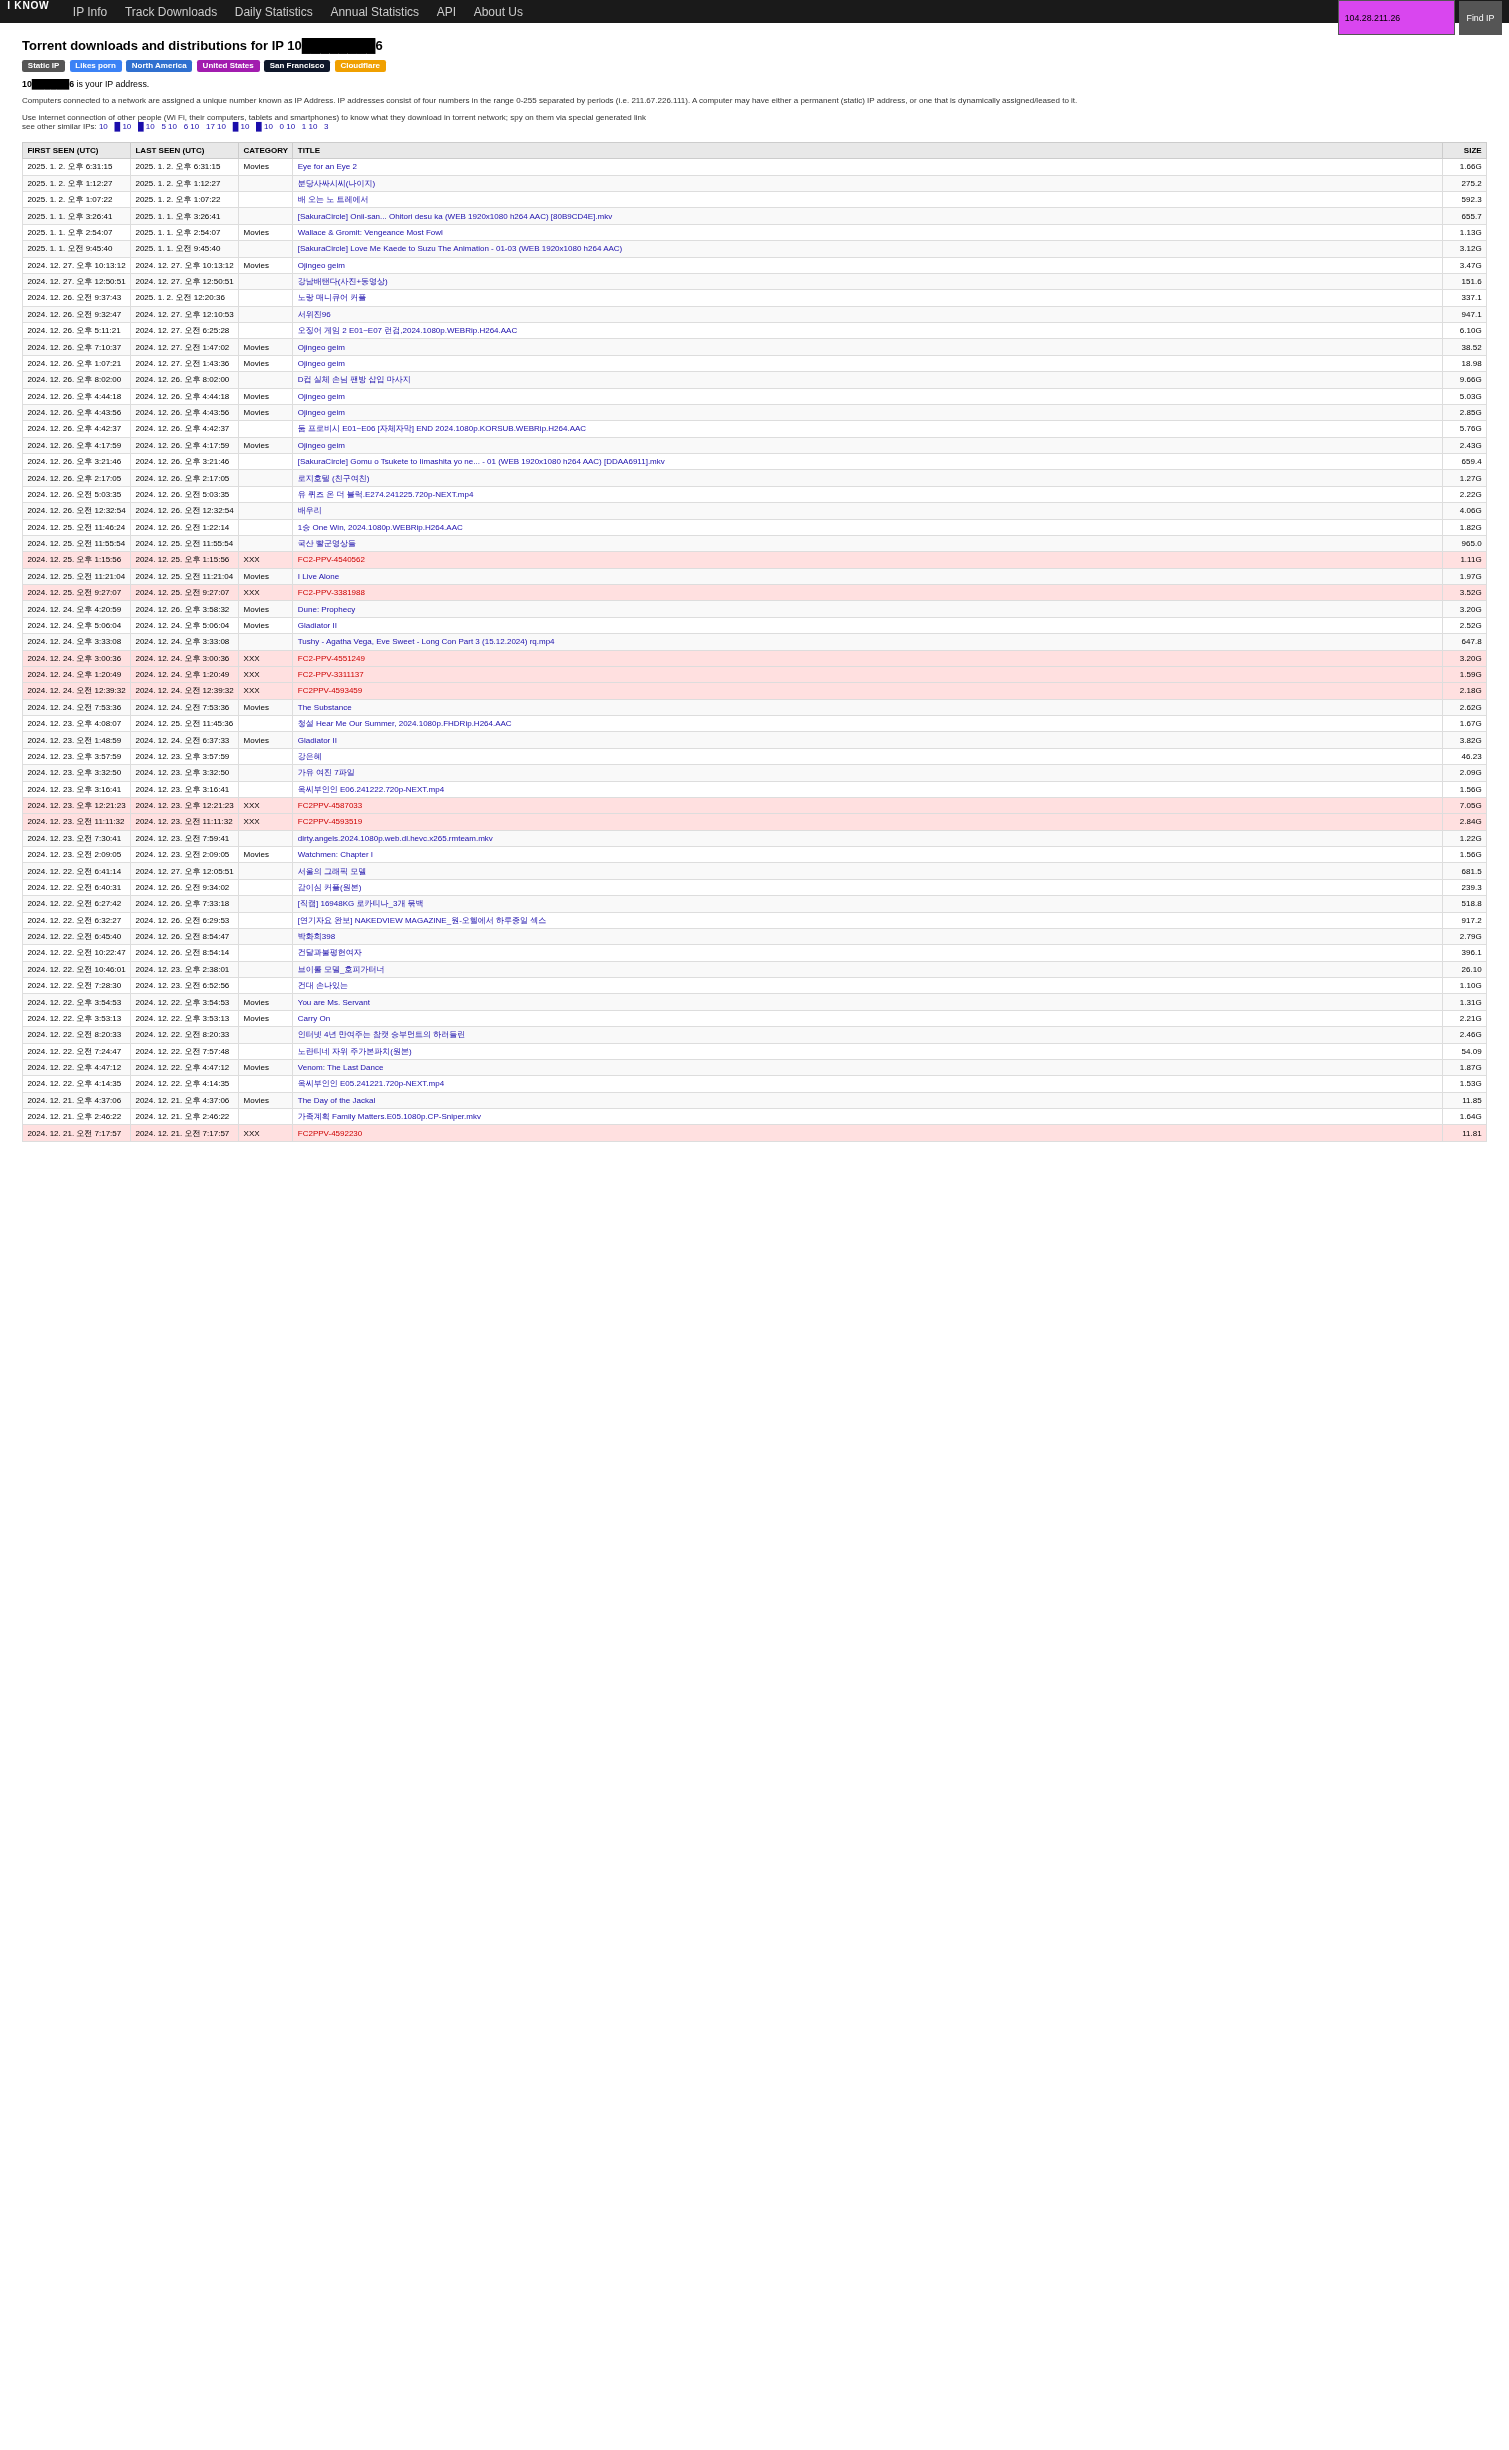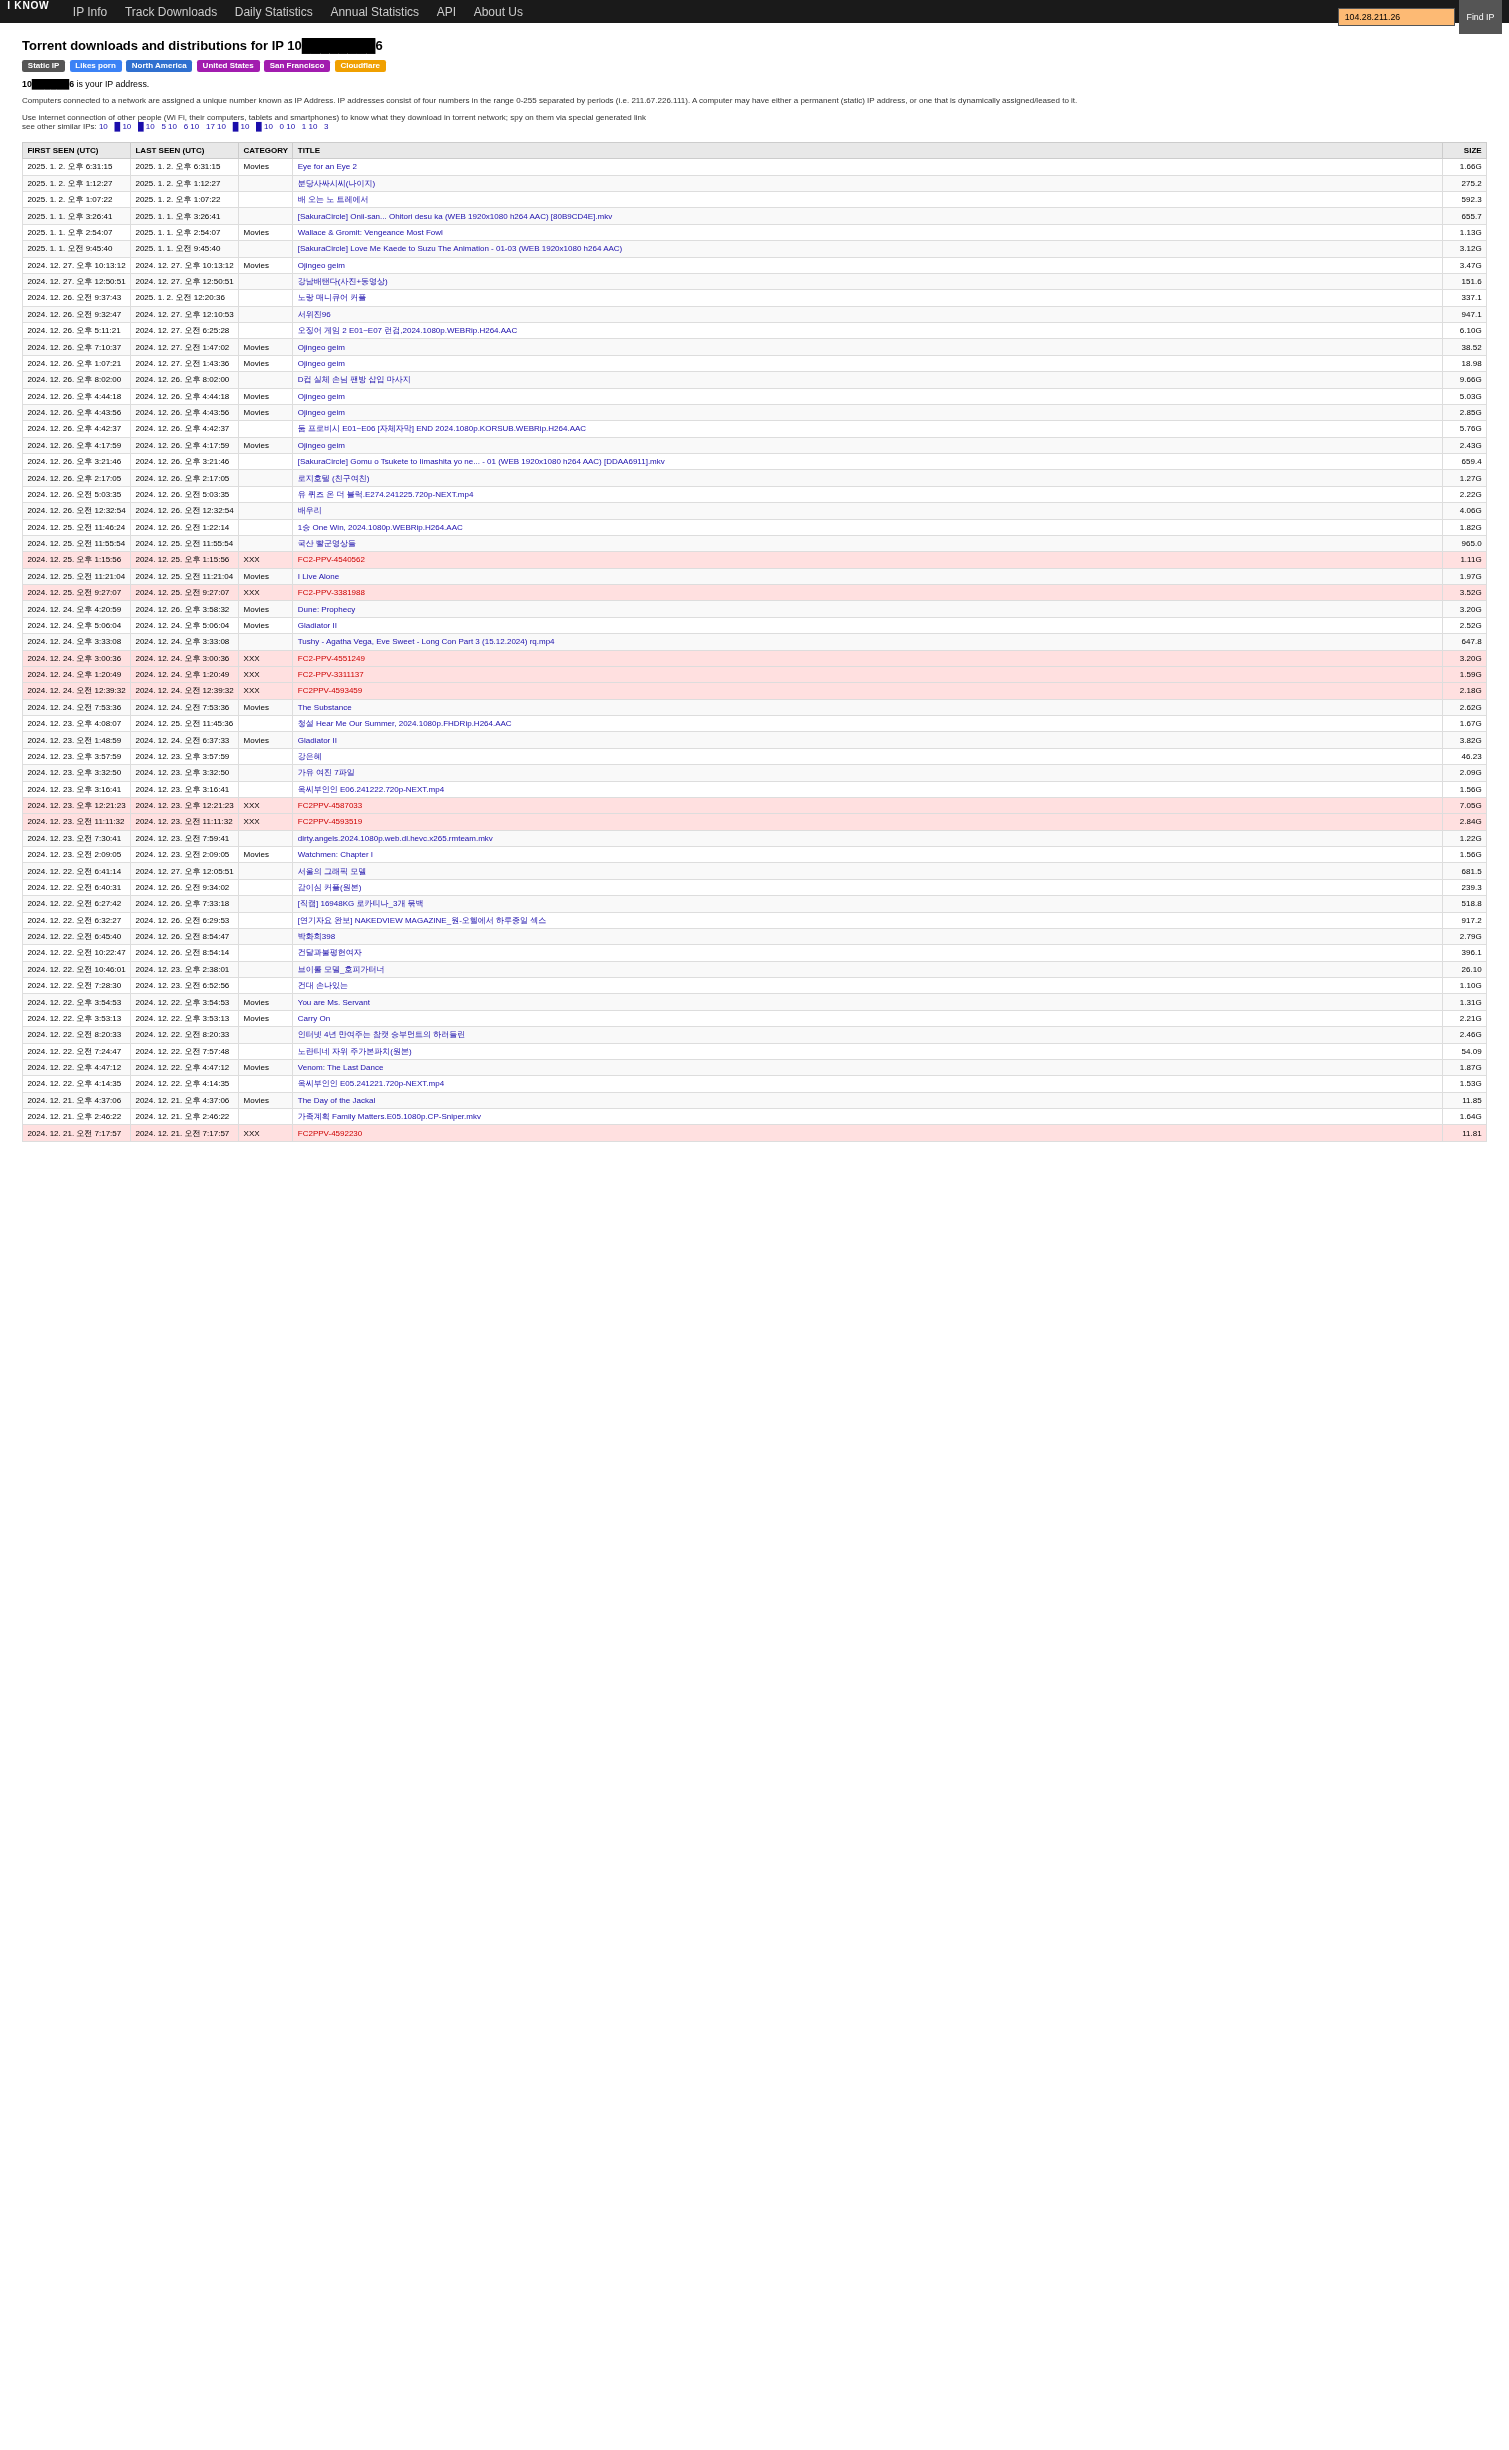--- a/index.html
+++ b/index.html
@@ -29,27 +29,27 @@
       display: flex;
       align-items: center;
     }
     #nav .search-box {
       margin-left: auto;
       display: flex;
       align-items: center;
       gap: 4.4px;
     }
     #nav input {
-      background: #fdba74;
+      background: #d946ef;
       border: 0.7px solid #555;
       color: #000;
       padding: 2.2px 5.8px;
       font-size: 8.8px;
       width: 117px;
-      height: 18px;
+      height: 35px;
       margin-left: 20px;
     }
     #nav button {
       background: #555;
       color: #fff;
       border: none;
       padding: 2.2px 7.3px;
       font-size: 8.8px;
       cursor: pointer;
       height: 34px;
@@ -65,21 +65,21 @@
       padding: 1.5px 5.8px;
       border-radius: 2.2px;
       font-size: 8px;
       color: #fff;
       font-weight: bold;
     }
     .tag-static { background: #555; }
     .tag-likes { background: #3b82f6; }
     .tag-na { background: #3070d0; }
     .tag-us { background: #a21caf; }
-    .tag-sf { background: #a21caf; }
+    .tag-sf { background: #0f172a; }
     .tag-cloud { background: #f0a000; }
 
     .ip-info { margin-bottom: 5.8px; font-size: 8.8px; }
     .ip-info .ip-addr { font-weight: bold; }
     .description { font-size: 8px; color: #333; margin-bottom: 5.8px; line-height: 1.5; }
     .similar-ips { font-size: 8px; color: #333; margin-bottom: 11.7px; }
     .similar-ips a { color: #1a0dab; text-decoration: none; }
 
     
     table {

